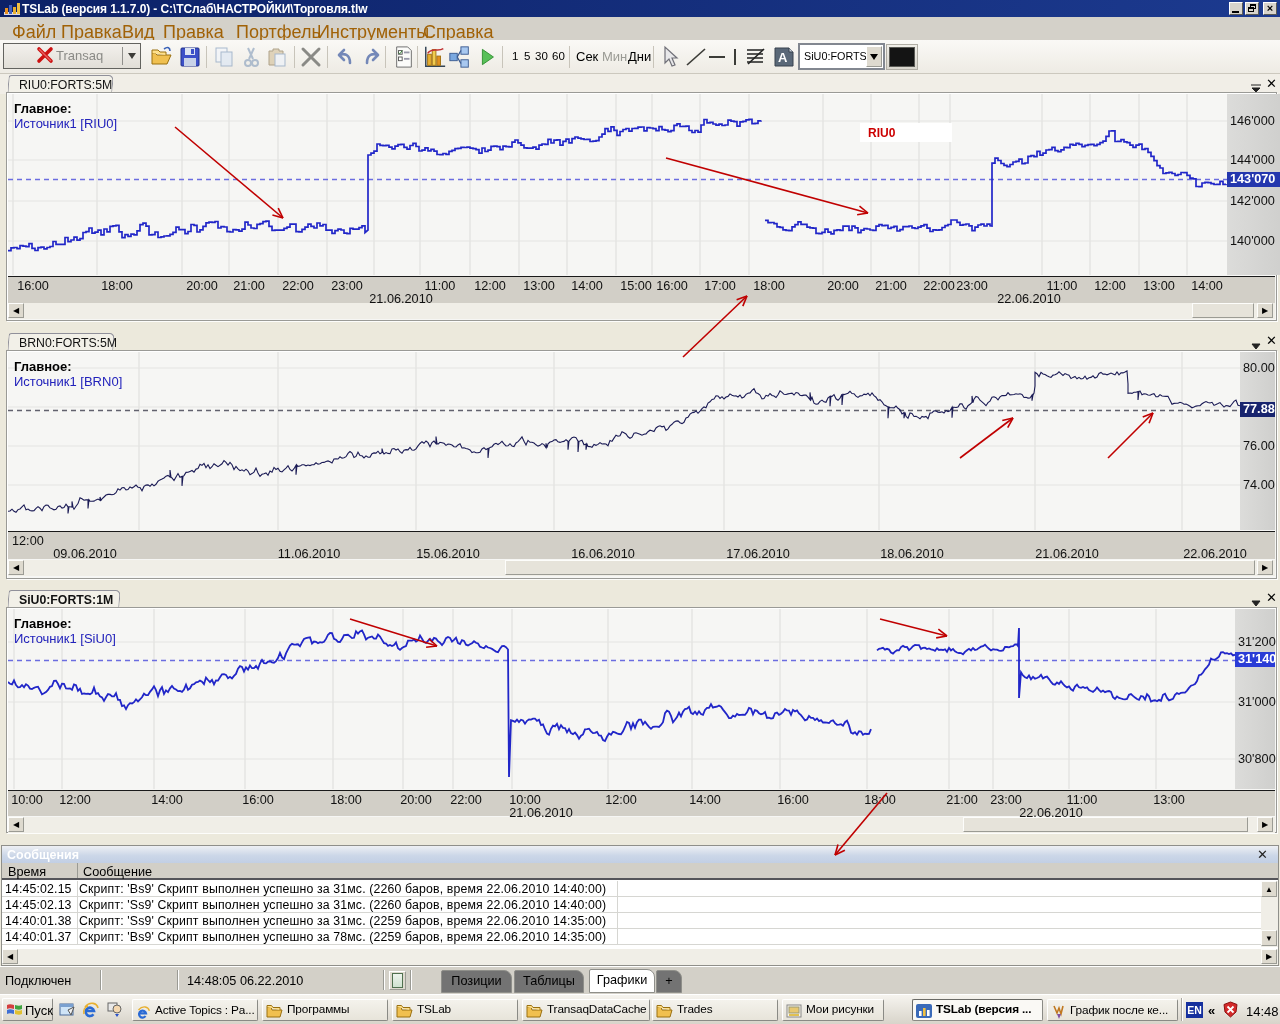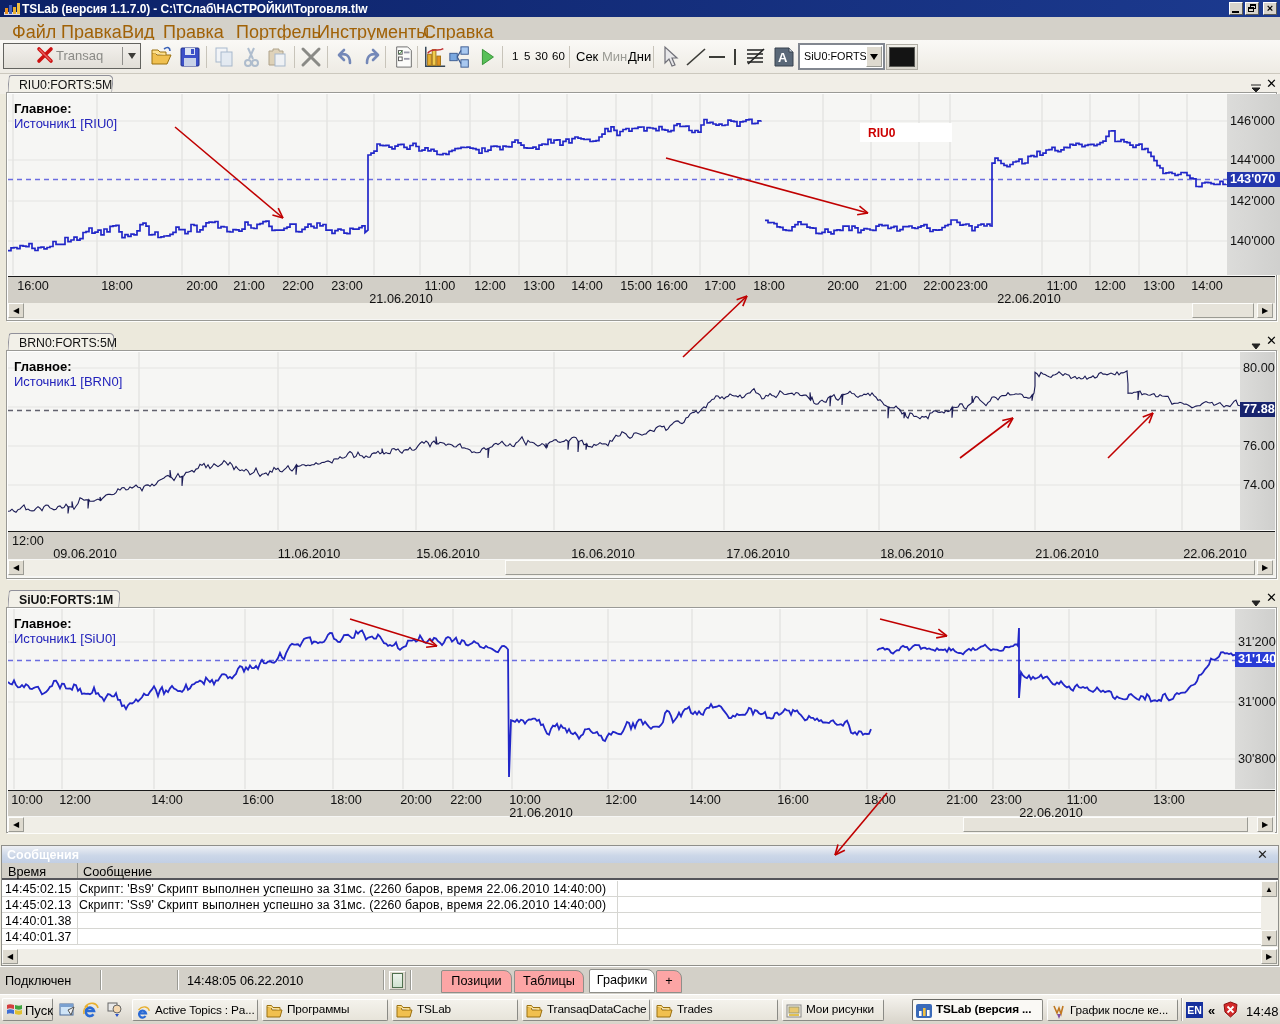--- a/index.html
+++ b/index.html
@@ -20,21 +20,21 @@
 .sbtn{position:absolute;width:16px;height:15px;background:#dedacf;border:1px solid #9b9b94;
   border-top-color:#fdfdfb;border-left-color:#fdfdfb;color:#000;font-size:8px;text-align:center;line-height:14px}
 .slider{position:absolute;height:15px;background:#e6e3da;border:1px solid #9b9b94;border-top-color:#fdfdfb;border-left-color:#fdfdfb}
 .menuitem{display:inline-block;font-size:18px;color:#a16207}
 .tbsep{position:absolute;top:46px;width:1px;height:22px;background:#c8c4ba}
 .tbtn{position:absolute;height:22px;top:999px;background:linear-gradient(#f4f2ec,#e7e4da);
   border:1px solid #8a8a85;border-top-color:#fff;border-left-color:#fff;border-radius:2px;
   font-size:11.8px;letter-spacing:-0.15px;color:#000;overflow:hidden;white-space:nowrap;padding:3px 2px 0 3px}
 .row{position:absolute;left:2px;width:1260px;height:16px;border-bottom:1px solid #d6d6d2;
   background:#fff;font-size:12.3px;letter-spacing:0.15px;color:#000;white-space:nowrap}
-.statustab{position:absolute;top:970px;height:23px;background:#fca5a5;border:1px solid #8f8f8a;
+.statustab{position:absolute;top:970px;height:23px;background:#737373;border:1px solid #8f8f8a;
   border-radius:2px 8px 0 0;font-size:12.7px;color:#000;text-align:center;padding-top:3px}
 </style></head><body>
 
 <div class="ab" style="left:0;top:0;width:1280px;height:17px;background:linear-gradient(90deg,#0c2167,#1c3a8f)"></div>
 <svg class="ab" style="left:4px;top:1px" width="16" height="15">
  <rect x="0" y="11" width="16" height="3" fill="#d8d8e8"></rect>
  <rect x="1" y="7" width="3" height="6" fill="#e89020"></rect>
  <rect x="5" y="4" width="3" height="9" fill="#4060c0"></rect>
  <rect x="9" y="6" width="3" height="7" fill="#e8b030"></rect>
  <rect x="13" y="2" width="3" height="11" fill="#f0c040"></rect>
@@ -367,25 +367,27 @@
     <i style="position:absolute;left:615px;top:0;width:1px;height:16px;background:#d6d6d2"></i>
   </div>
 <div class="row" style="top:897px">
     <span style="position:absolute;left:3px;top:1px">14:45:02.13</span>
     <span style="position:absolute;left:77px;top:1px">Скрипт: 'Ss9' Скрипт выполнен успешно за 31мс. (2260 баров, время 22.06.2010 14:40:00)</span>
     <i style="position:absolute;left:75px;top:0;width:1px;height:16px;background:#d6d6d2"></i>
     <i style="position:absolute;left:615px;top:0;width:1px;height:16px;background:#d6d6d2"></i>
   </div>
 <div class="row" style="top:913px">
     <span style="position:absolute;left:3px;top:1px">14:40:01.38</span>
+    <span style="position:absolute;left:77px;top:1px">Скрипт: 'Ss9' Скрипт выполнен успешно за 31мс. (2259 баров, время 22.06.2010 14:35:00)</span>
     <i style="position:absolute;left:75px;top:0;width:1px;height:16px;background:#d6d6d2"></i>
     <i style="position:absolute;left:615px;top:0;width:1px;height:16px;background:#d6d6d2"></i>
   </div>
 <div class="row" style="top:929px">
     <span style="position:absolute;left:3px;top:1px">14:40:01.37</span>
+    <span style="position:absolute;left:77px;top:1px">Скрипт: 'Bs9' Скрипт выполнен успешно за 78мс. (2259 баров, время 22.06.2010 14:35:00)</span>
     <i style="position:absolute;left:75px;top:0;width:1px;height:16px;background:#d6d6d2"></i>
     <i style="position:absolute;left:615px;top:0;width:1px;height:16px;background:#d6d6d2"></i>
   </div>
 <div class="ab" style="left:1261px;top:881px;width:17px;height:66px;background:#f0eee7"></div>
 <div class="sbtn" style="left:1261px;top:881px;height:16px;line-height:15px">▲</div>
 <div class="sbtn" style="left:1261px;top:930px;height:16px;line-height:15px">▼</div>
 <div class="ab" style="left:2px;top:949px;width:1276px;height:16px;background:#f0eee7"></div>
 <div class="sbtn" style="left:2px;top:949px">◀</div>
 <div class="sbtn" style="left:1261px;top:949px">▶</div>
 <div class="ab" style="left:0;top:966px;width:1280px;height:28px;background:#d3d0c8;border-top:1px solid #fff"></div>

